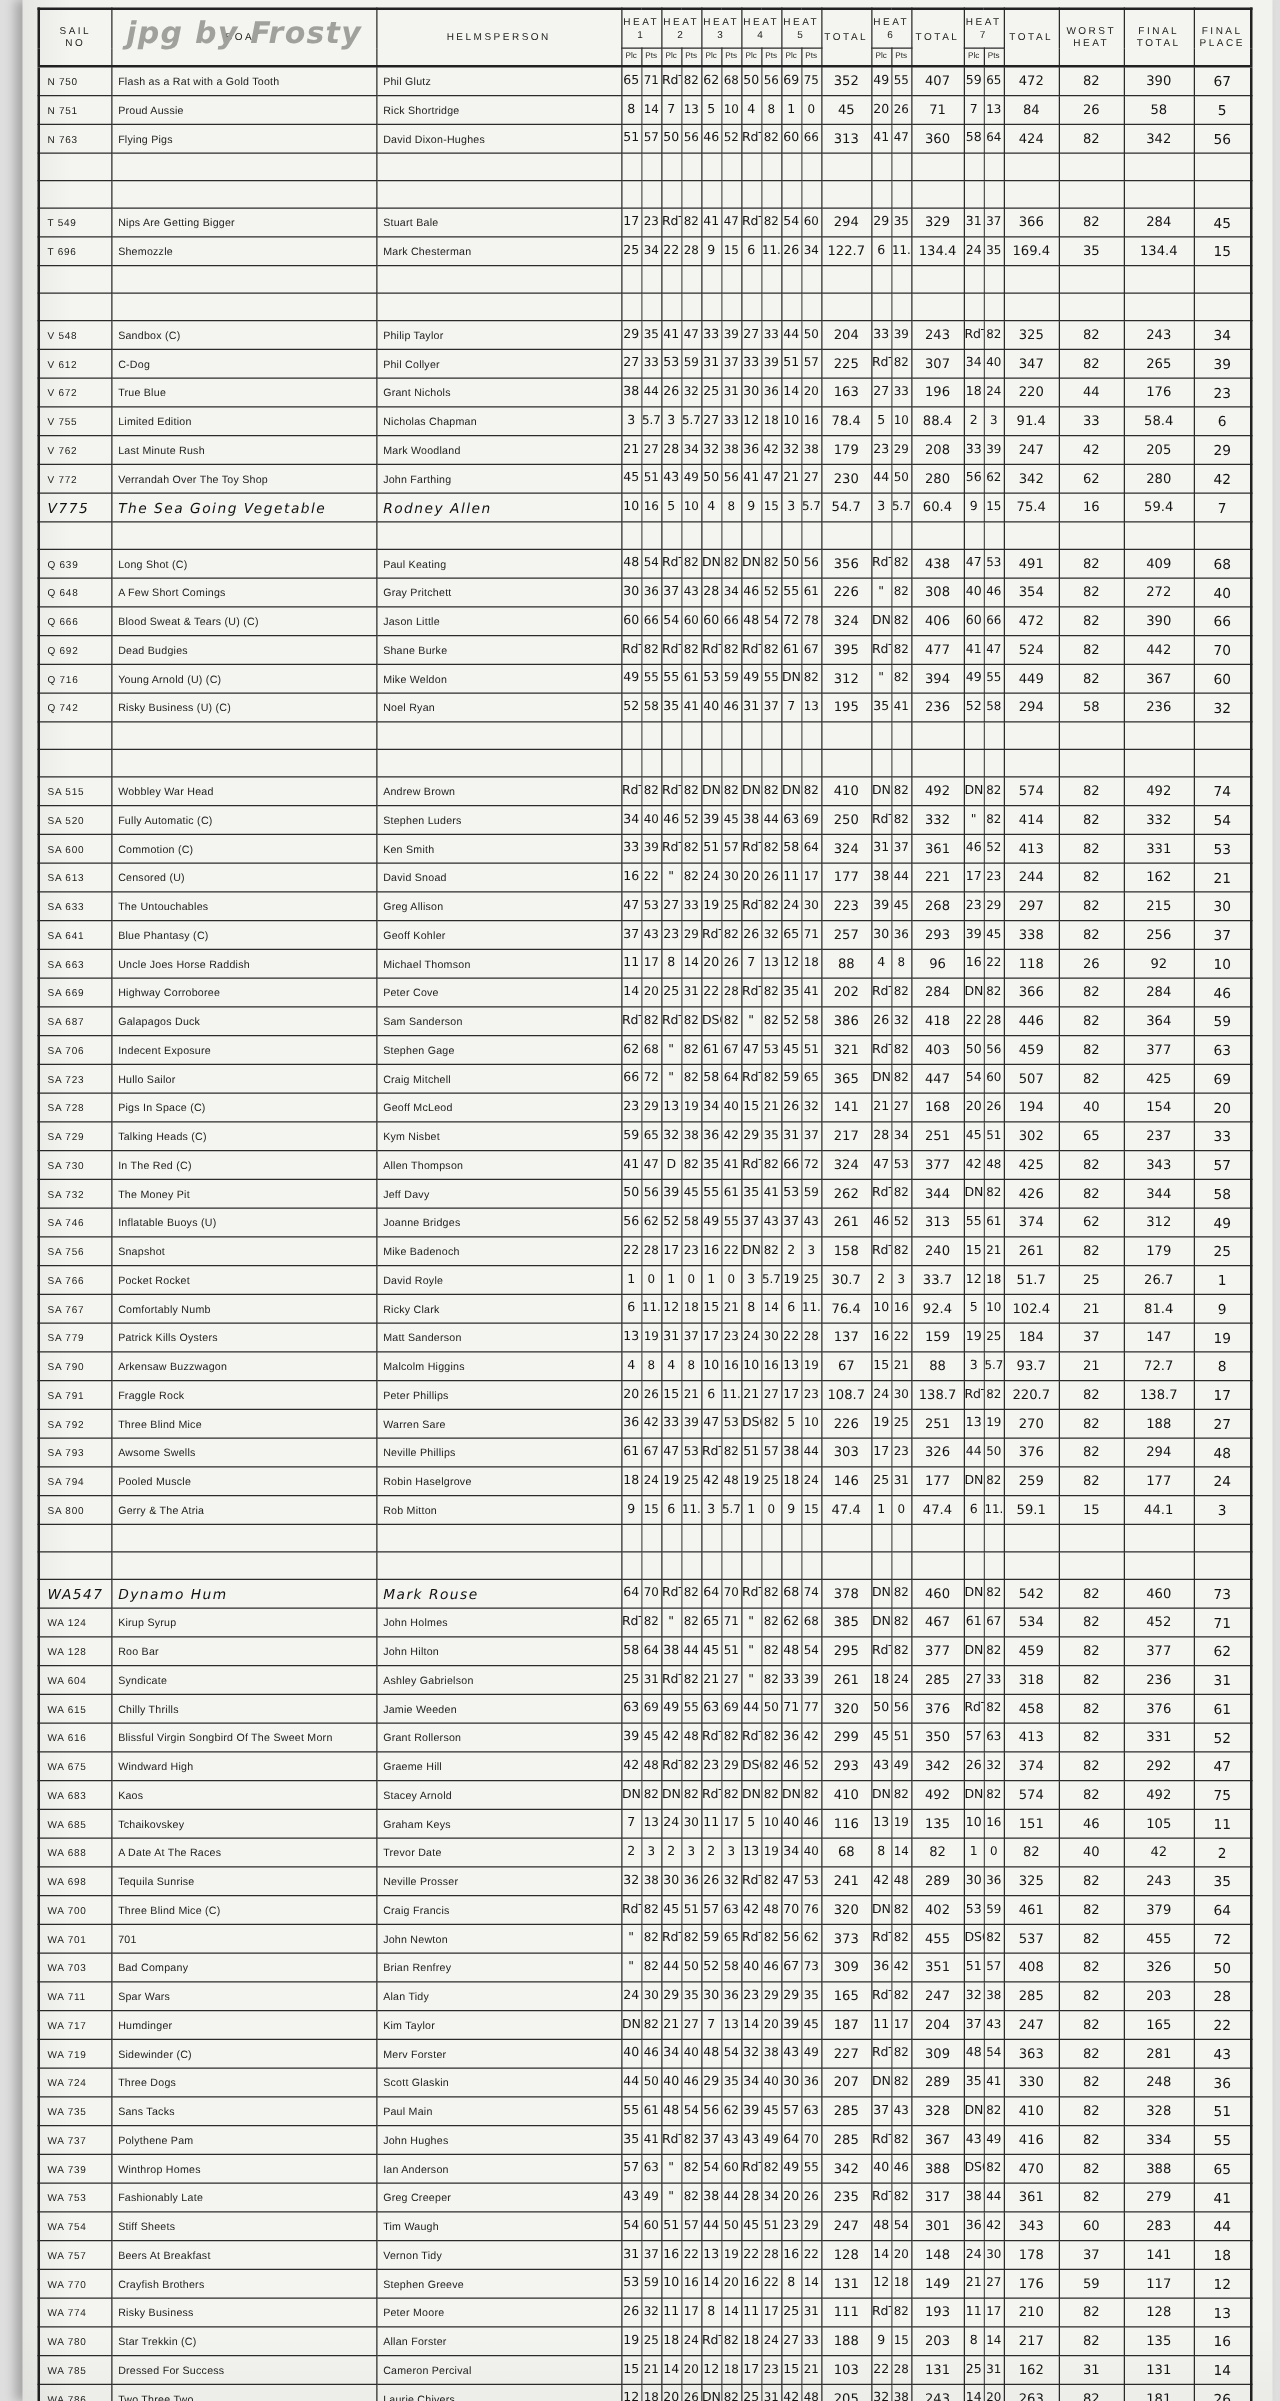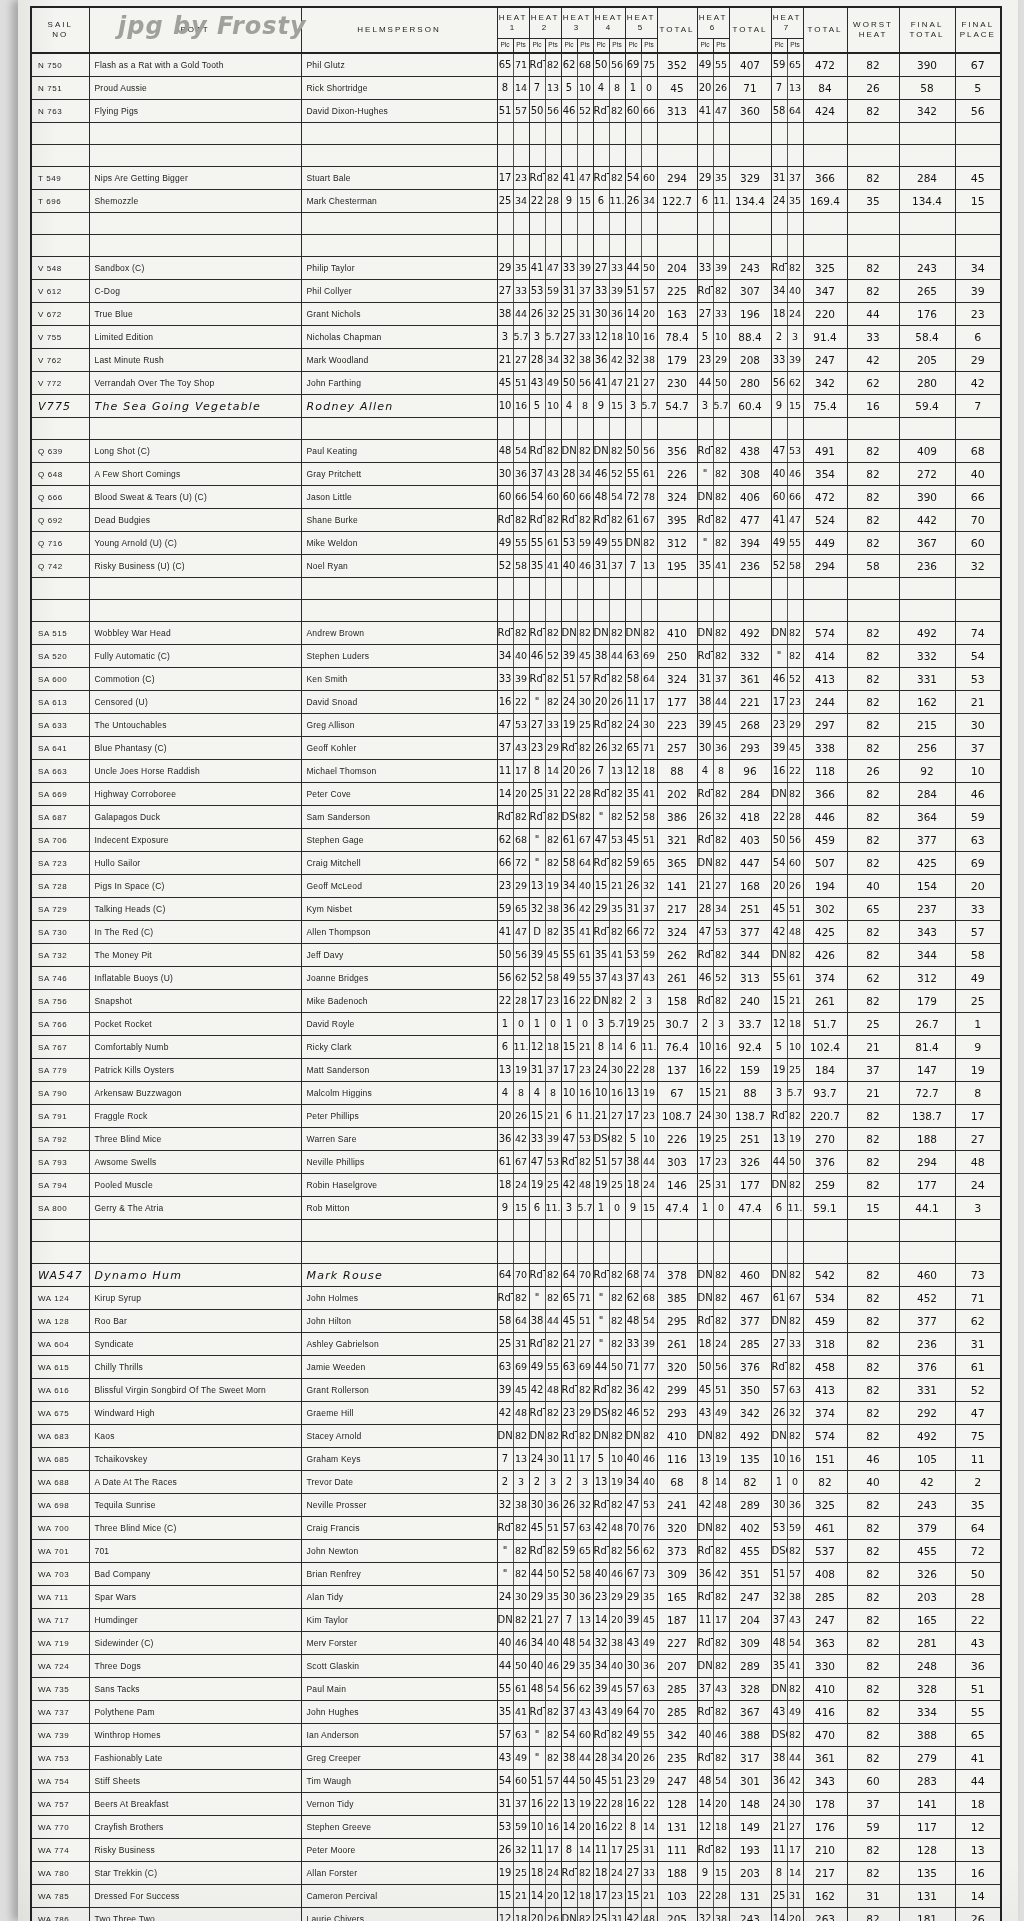--- a/index.html
+++ b/index.html
@@ -9,21 +9,21 @@
     font-family:"Liberation Sans", sans-serif;
     position:relative;
     overflow:hidden;
   }
   .page{
     position:absolute;left:18px;top:0;width:1000px;height:1921px;
     background:#f2f2ee;
     box-shadow:-6px 0 8px rgba(0,0,0,.25);
   }
   .watermark{
-    position:absolute;left:100px;top:12px;
+    position:absolute;left:83px;top:12px;
     font-family:"DejaVu Sans", sans-serif;
     font-style:italic;font-weight:bold;font-size:24px;
     color:#a0a09c;letter-spacing:1px;z-index:5;
   }
   table{
     border-collapse:collapse;table-layout:fixed;
     margin:6px 0 0 12px;width:972px;
     background:#f4f4f0;
   }
   th,td{

